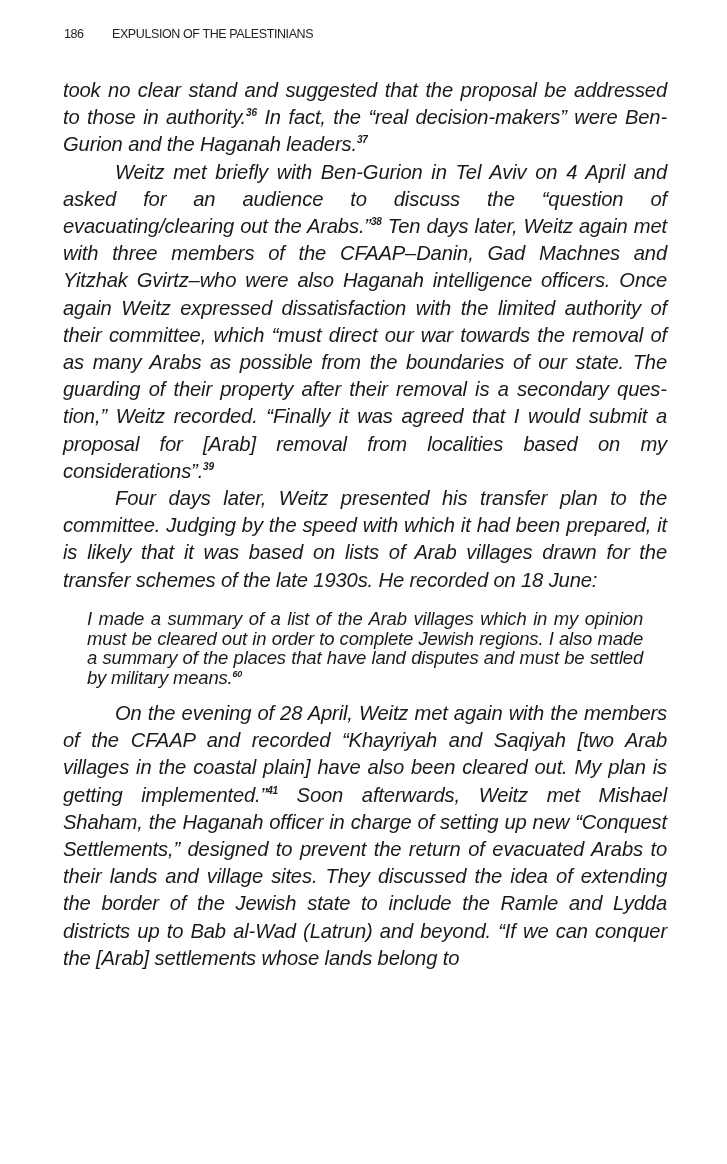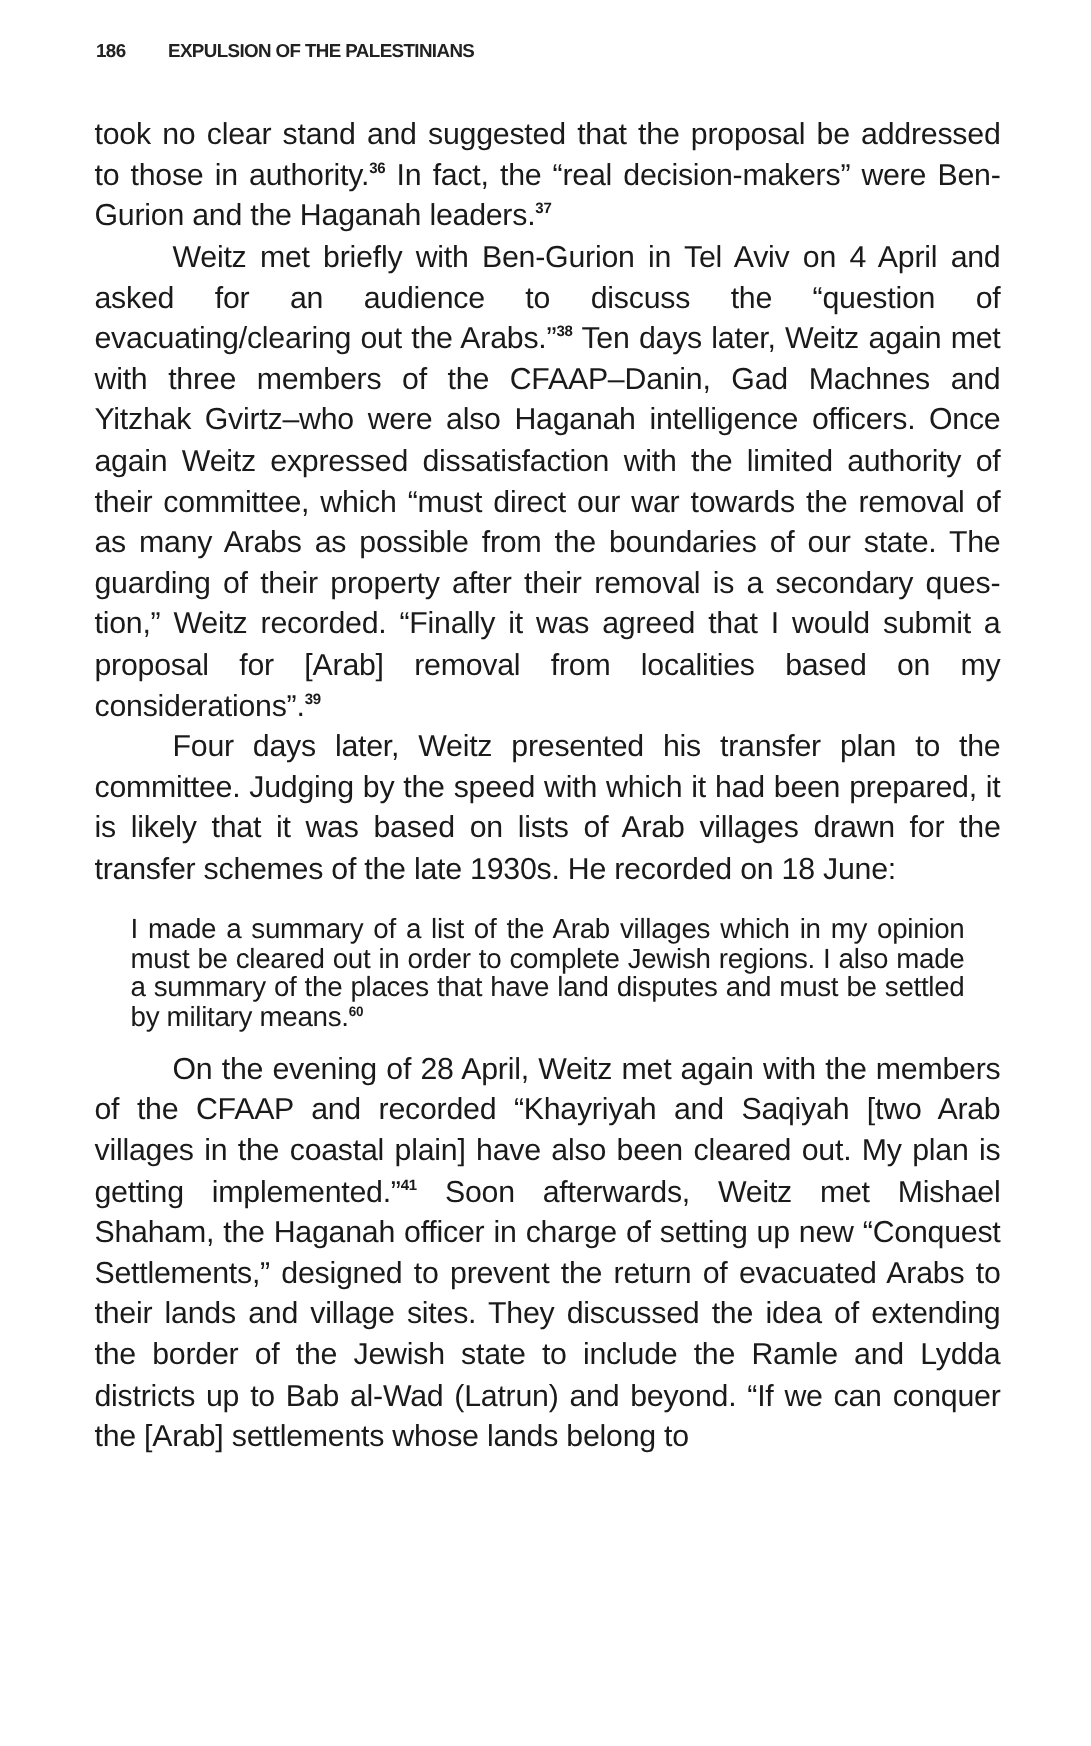--- a/index.html
+++ b/index.html
@@ -16,35 +16,35 @@
     font-family: "Liberation Sans", "DejaVu Sans", sans-serif;
   }
   .running-head {
     position: absolute;
     left: 64px;
     top: 27px;
     font-size: 12.5px;
     letter-spacing: -0.4px;
     color: #222;
     white-space: nowrap;
-    font-weight: bold;
   }
   .running-head .page-num {
     display: inline-block;
     width: 48px;
   }
   .body-text {
     position: absolute;
     left: 63px;
     top: 77px;
     width: 604px;
     font-size: 20.2px;
     line-height: 27.2px;
     text-align: justify;
     letter-spacing: -0.15px;
+    font-style: italic;
   }
   .para {
     margin: 0;
     text-indent: 0;
   }
   .para.indent {
     text-indent: 52px;
   }
   sup {
     font-size: 10px;

